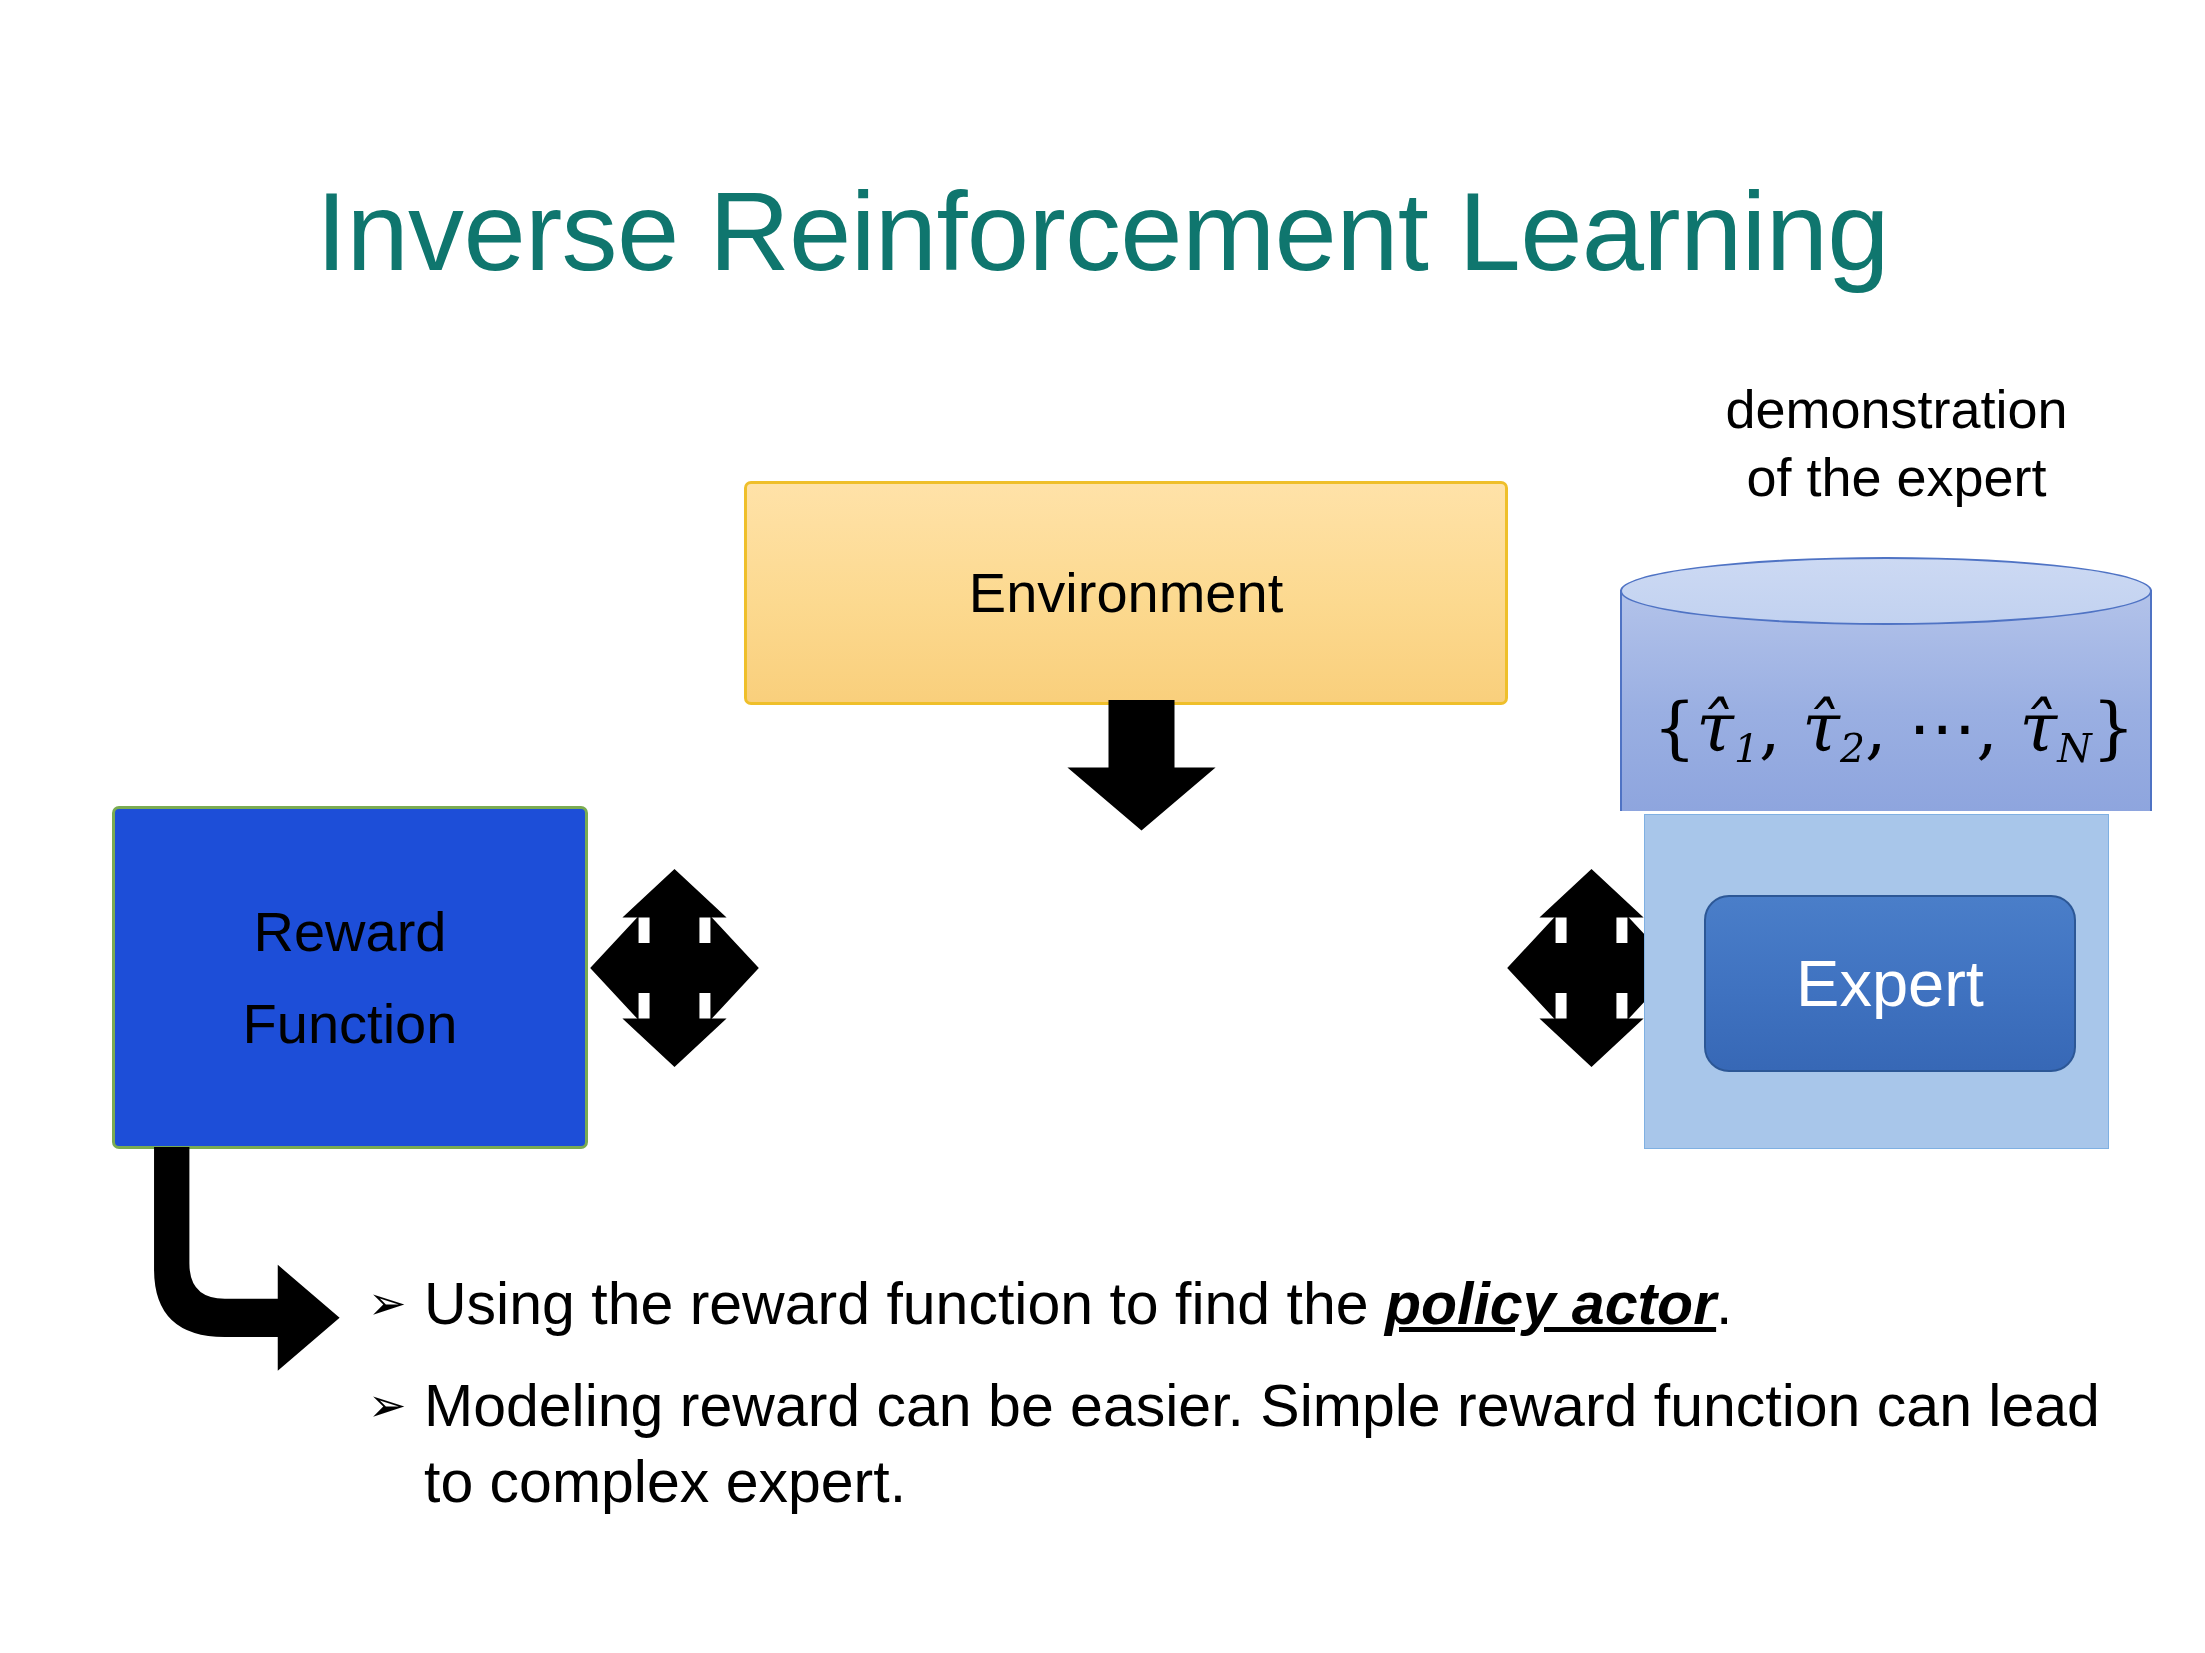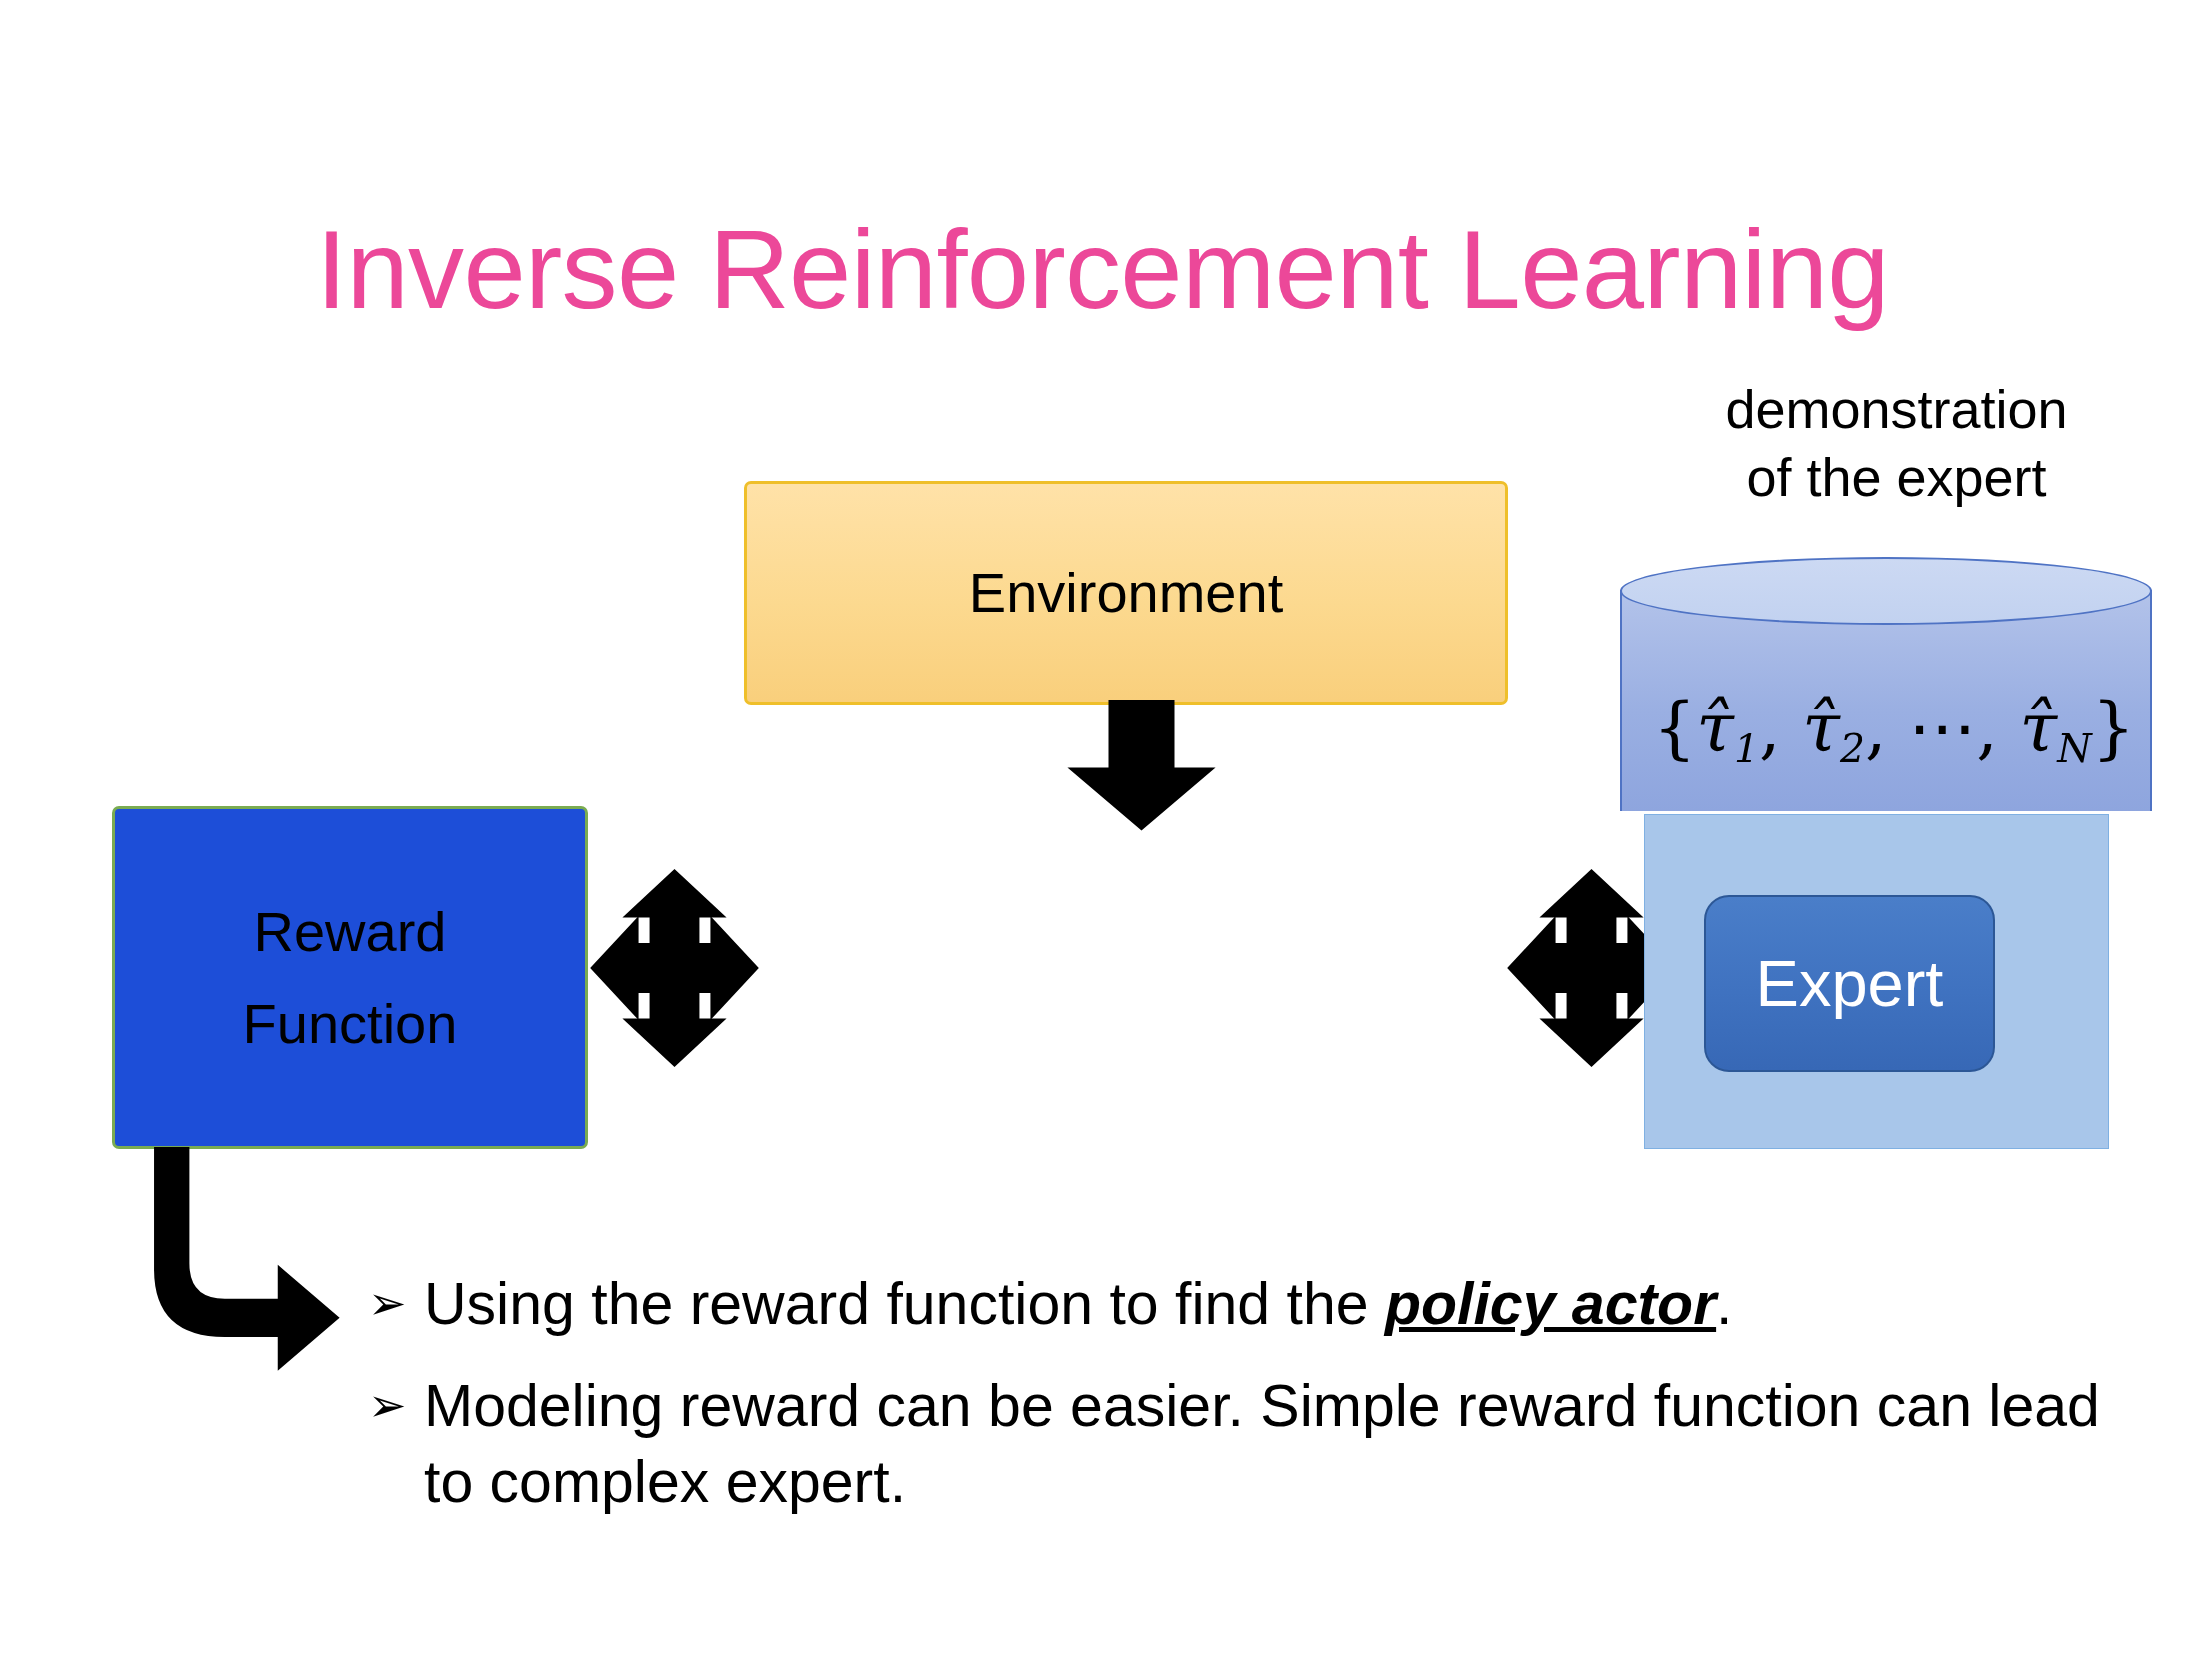--- a/index.html
+++ b/index.html
@@ -20,24 +20,23 @@
 
   
   #title {
     position: absolute;
     left: 0;
     top: 173px;
     width: 2205px;
     text-align: center;
     font-size: 112px;
     line-height: 1.05;
-    color: #ec4899;
+    color: #0f766e;
     letter-spacing: -0.7px;
     white-space: nowrap;
-    margin-top: 38px;
   }
 
   
   .procbox {
     position: absolute;
     box-sizing: border-box;
     display: flex;
     align-items: center;
     justify-content: center;
     text-align: center;
@@ -163,21 +162,21 @@
     font-size: 0.58em;
     font-style: italic;
     vertical-align: -0.28em;
   }
   #tau-formula .nosub { font-style: normal; }
 
   #expert-box {
     position: absolute;
     left: 1704px;
     top: 895px;
-    width: 291px;
+    width: 372px;
     height: 177px;
     box-sizing: border-box;
     background: linear-gradient(180deg, #4a7ec9 0%, #3f72c0 55%, #3768b6 100%);
     border: 2.9px solid #2c5796;
     border-radius: 25px;
     display: flex;
     align-items: center;
     justify-content: center;
     color: #ffffff;
     font-size: 65px;

